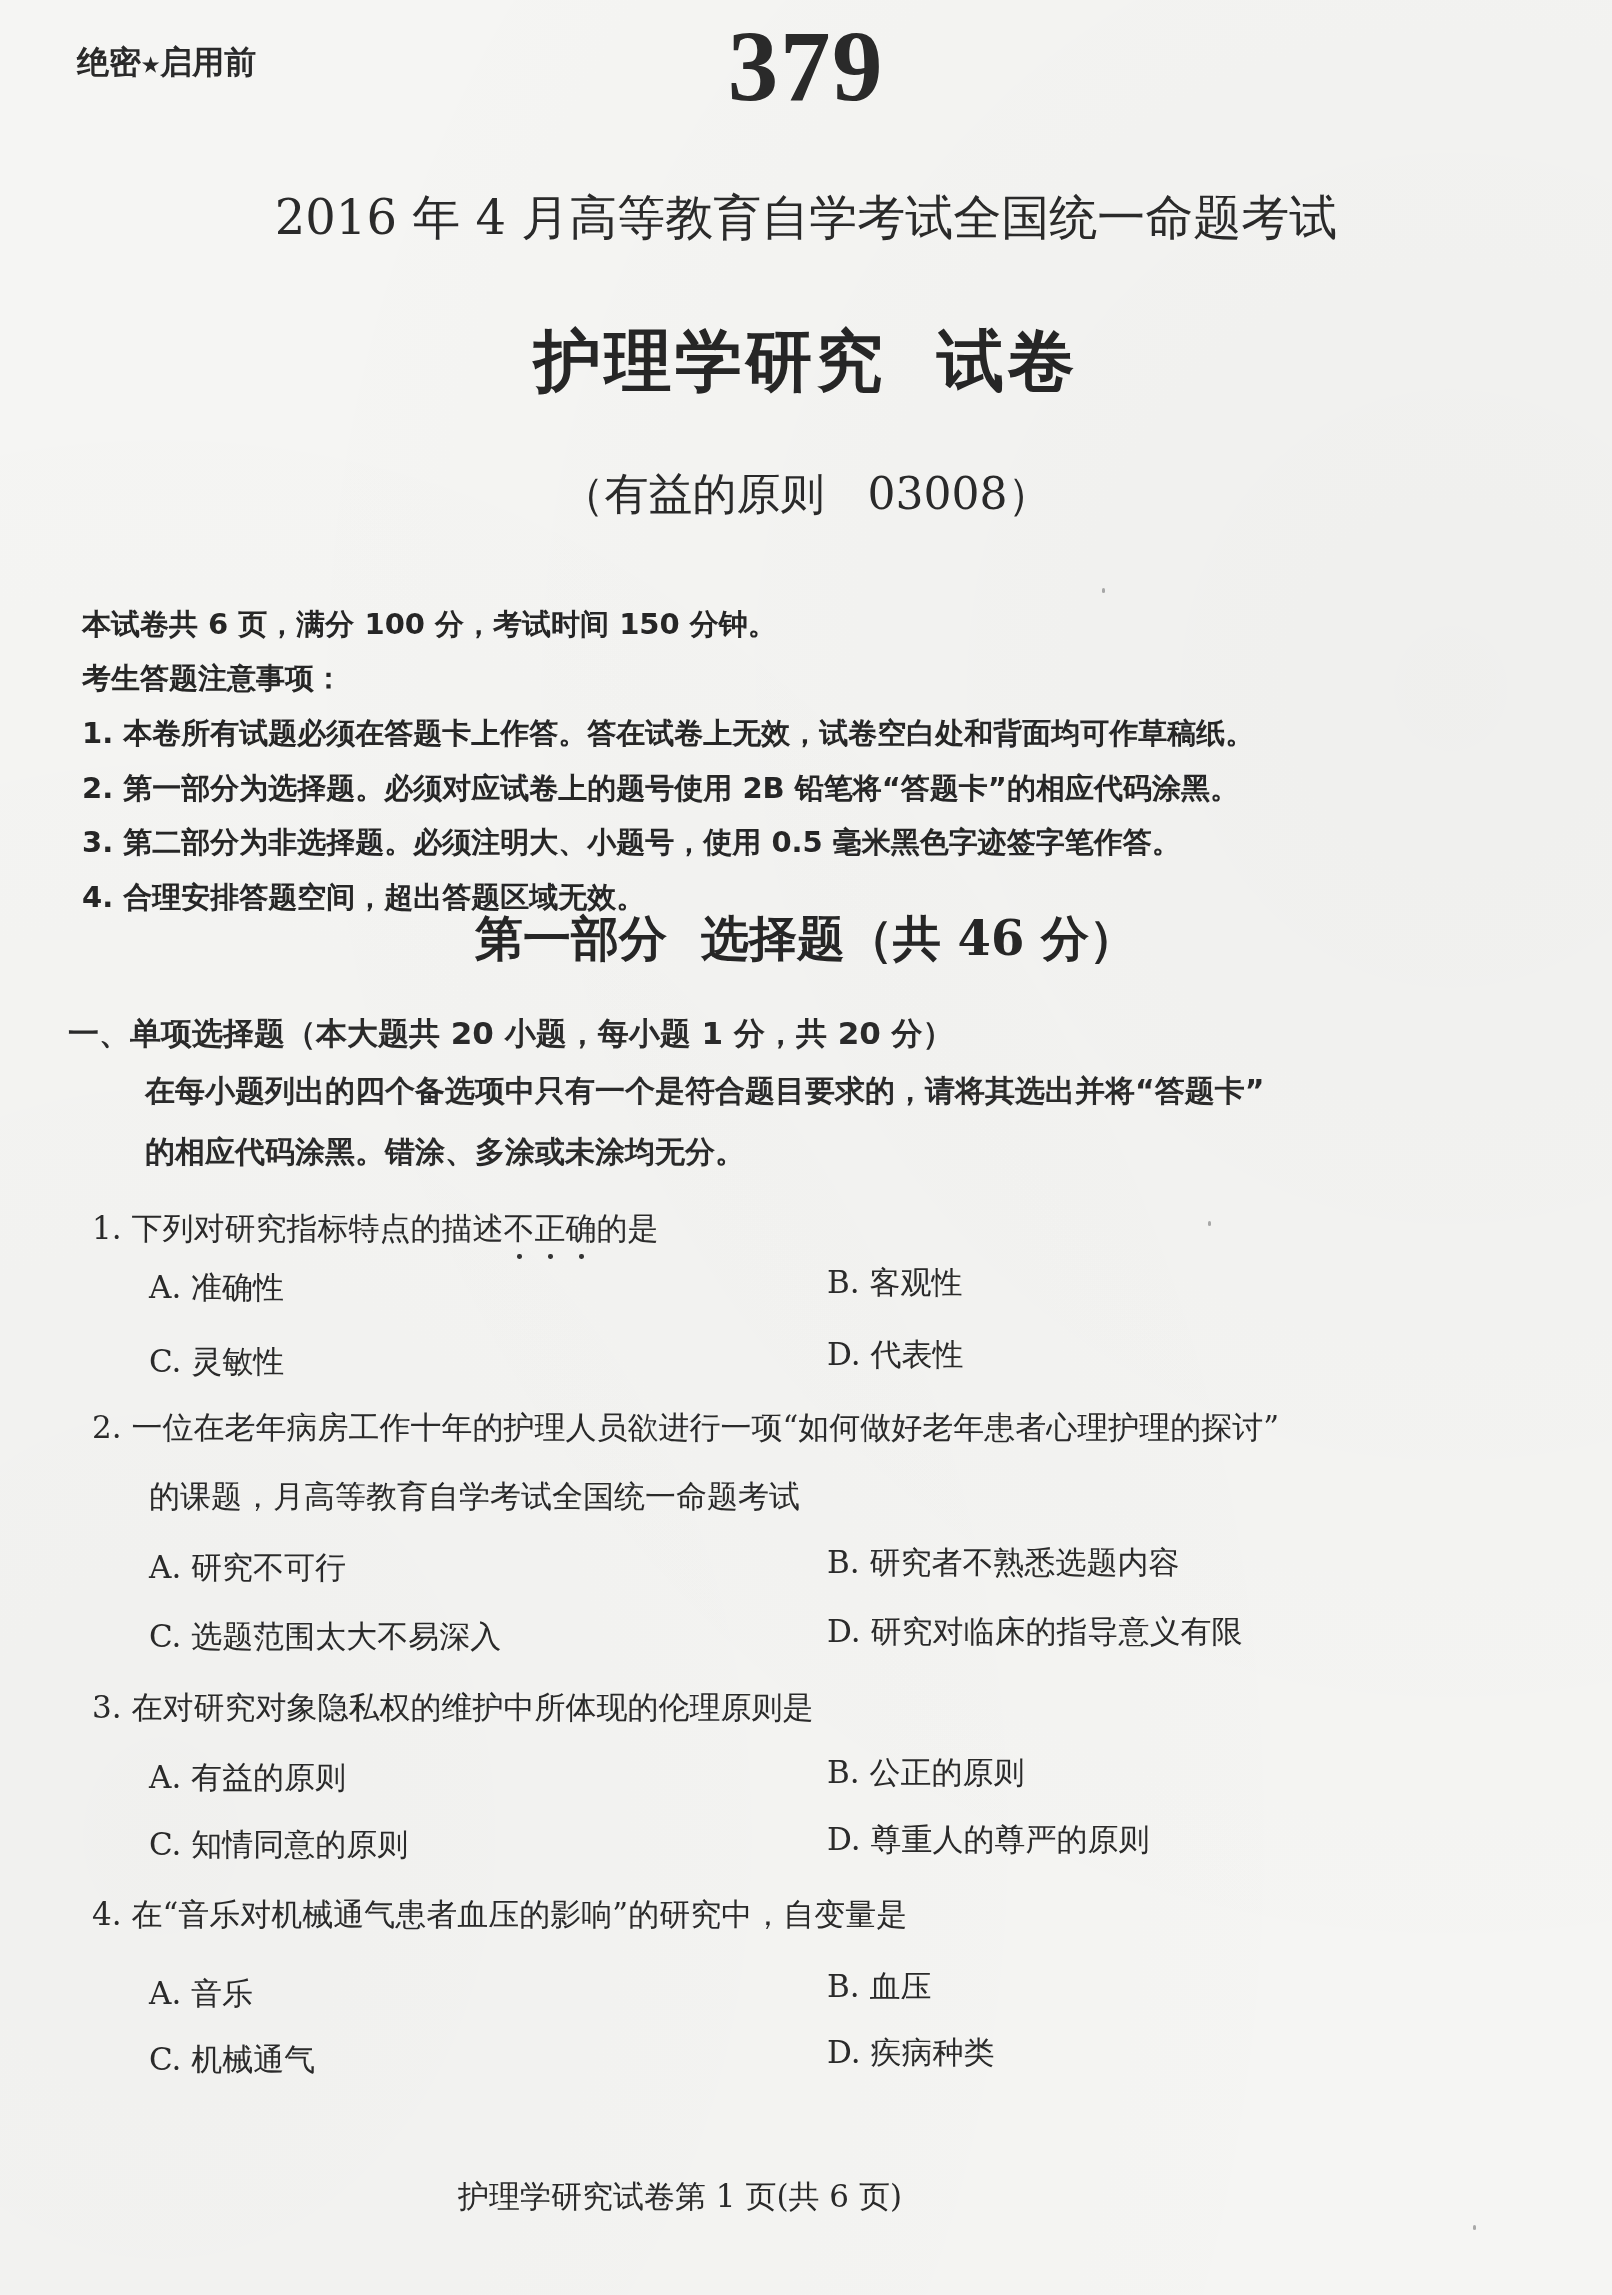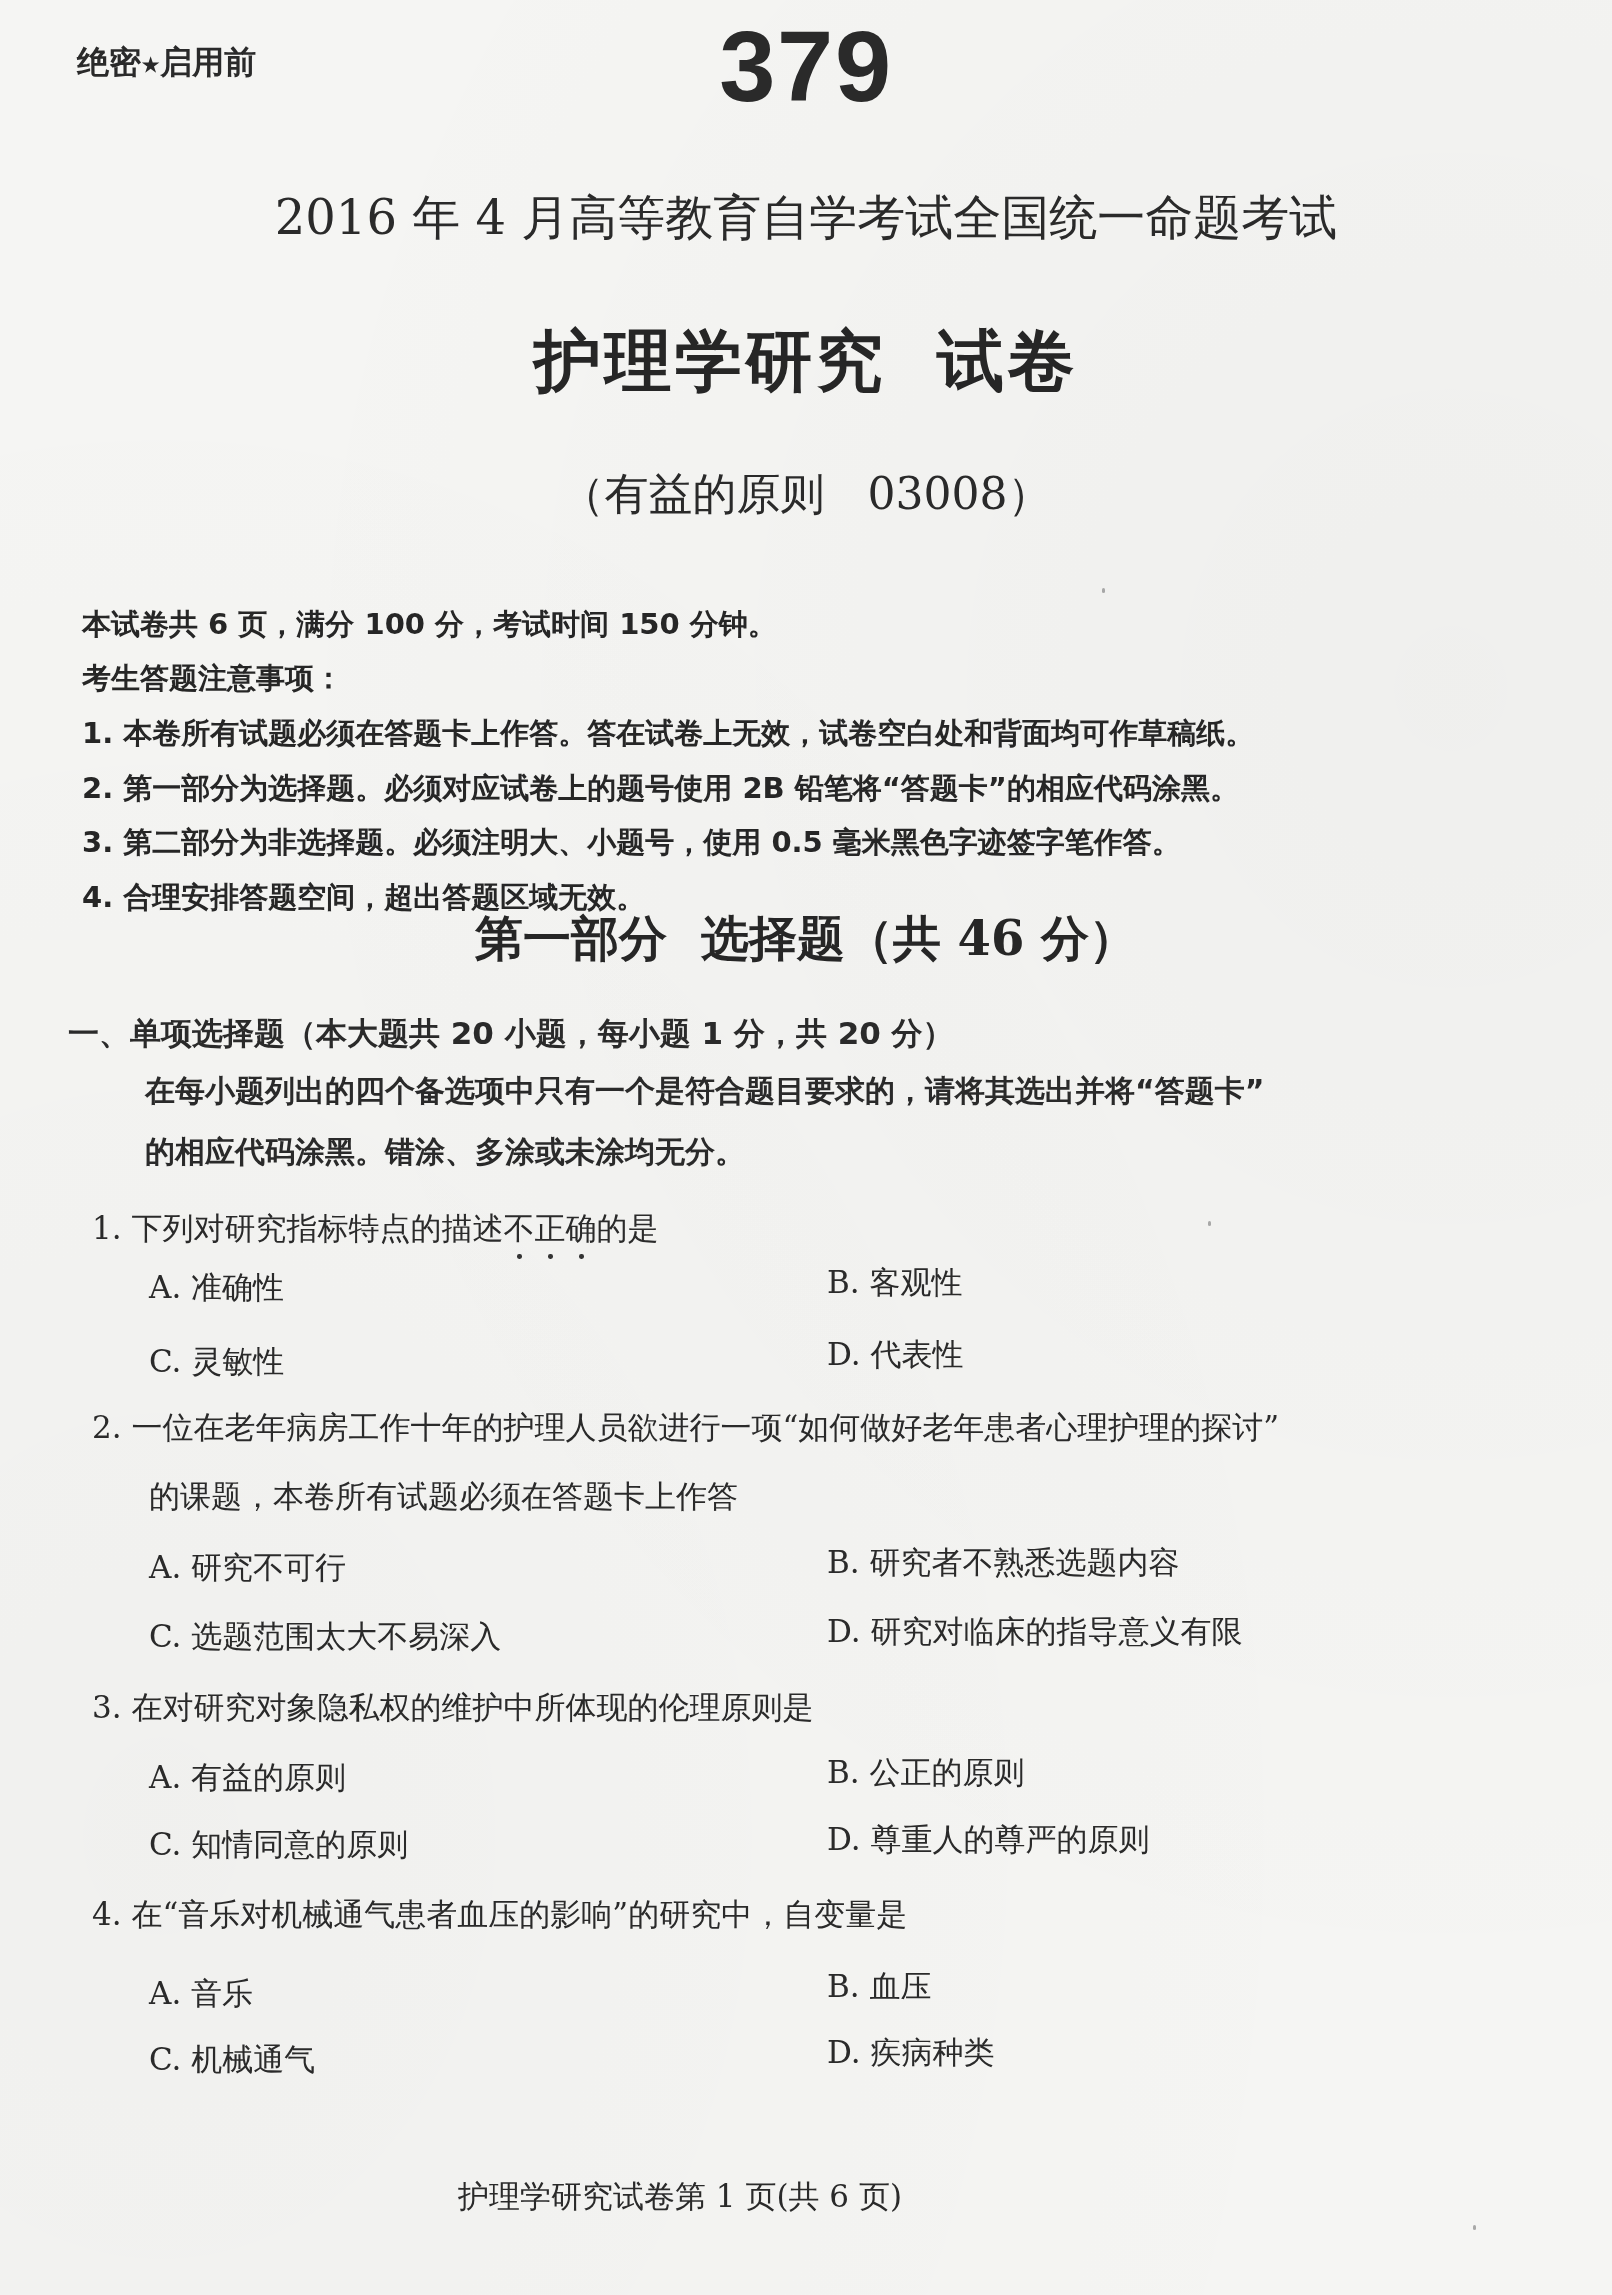--- a/index.html
+++ b/index.html
@@ -10,21 +10,21 @@
     color: #222;
   }
   .page { position: absolute; inset: 0;
     background:
       radial-gradient(ellipse at 90% 30%, rgba(0,0,0,0.025), transparent 60%),
       radial-gradient(ellipse at 10% 80%, rgba(0,0,0,0.02), transparent 60%),
       #f5f5f3;
   }
   .abs { position: absolute; white-space: nowrap; }
   .secret { left: 77px; top: 41px; font-size: 32px; font-family: Liberation Mono, monospace; font-weight: bold; color: #2a2a2a; }
-  .code-num { left: 0; width: 1612px; text-align: center; top: 8.5px; font-size: 101px; font-weight: bold; color: #2a2a2a; font-family: Liberation Sans, sans-serif; letter-spacing: 1.7px; }
+  .code-num { left: 0; width: 1612px; text-align: center; top: 8.5px; font-size: 101px; font-weight: bold; color: #2a2a2a; font-family: Liberation Serif, serif; letter-spacing: 1.7px; }
   .exam-title { left: 0; width: 1612px; text-align: center; top: 186px; font-size: 48px; color: #2a2a2a; }
   .subject-title { left: 0; width: 1612px; text-align: center; top: 316px; font-size: 67px; font-weight: bold; color: #262626; letter-spacing: 3.4px; }
   .subject-title .gap { display: inline-block; width: 51px; }
   .course-code { left: 0; width: 1612px; text-align: center; top: 465px; font-size: 44px; color: #2a2a2a; }
   .course-code .gap { display: inline-block; width: 43px; }
   .info { left: 82px; font-size: 29px; font-family: "DejaVu Sans", sans-serif; font-weight: bold; color: #262626; text-align: center; }
   .part-title { left: 0; width: 1612px; text-align: center; top: 907px; font-size: 48px; font-weight: bold; color: #262626; }
   .part-title .gap { display: inline-block; width: 34px; }
   .sec-head { left: 68px; top: 1013px; font-size: 31px; font-family: "DejaVu Sans", sans-serif; font-weight: bold; color: #2a2a2a; }
   .sec-desc { left: 145px; font-size: 30px; font-family: "DejaVu Sans", sans-serif; font-weight: bold; color: #2a2a2a; }
@@ -72,21 +72,21 @@
 
   <div class="abs q-stem" style="top:1208px;">
     <span>1. 下列对研究指标特点的描述</span><span class="emph">不</span><span class="emph">正</span><span class="emph">确</span><span>的是</span>
   </div>
   <div class="abs opt opt-left" style="top:1267px;">A. 准确性</div>
   <div class="abs opt opt-right" style="top:1262px;">B. 客观性</div>
   <div class="abs opt opt-left" style="top:1341px;">C. 灵敏性</div>
   <div class="abs opt opt-right" style="top:1334px;">D. 代表性</div>
 
   <div class="abs q-stem" style="top:1407px;">2. 一位在老年病房工作十年的护理人员欲进行一项“如何做好老年患者心理护理的探讨”</div>
-  <div class="abs q-cont" style="top:1476px;">的课题，本卷所有试题必须在答题卡上作答</div>
+  <div class="abs q-cont" style="top:1476px;">的课题，月高等教育自学考试全国统一命题考试</div>
   <div class="abs opt opt-left" style="top:1547px;">A. 研究不可行</div>
   <div class="abs opt opt-right" style="top:1542px;">B. 研究者不熟悉选题内容</div>
   <div class="abs opt opt-left" style="top:1616px;">C. 选题范围太大不易深入</div>
   <div class="abs opt opt-right" style="top:1611px;">D. 研究对临床的指导意义有限</div>
 
   <div class="abs q-stem" style="top:1687px;">3. 在对研究对象隐私权的维护中所体现的伦理原则是</div>
   <div class="abs opt opt-left" style="top:1757px;">A. 有益的原则</div>
   <div class="abs opt opt-right" style="top:1752px;">B. 公正的原则</div>
   <div class="abs opt opt-left" style="top:1824px;">C. 知情同意的原则</div>
   <div class="abs opt opt-right" style="top:1819px;">D. 尊重人的尊严的原则</div>

